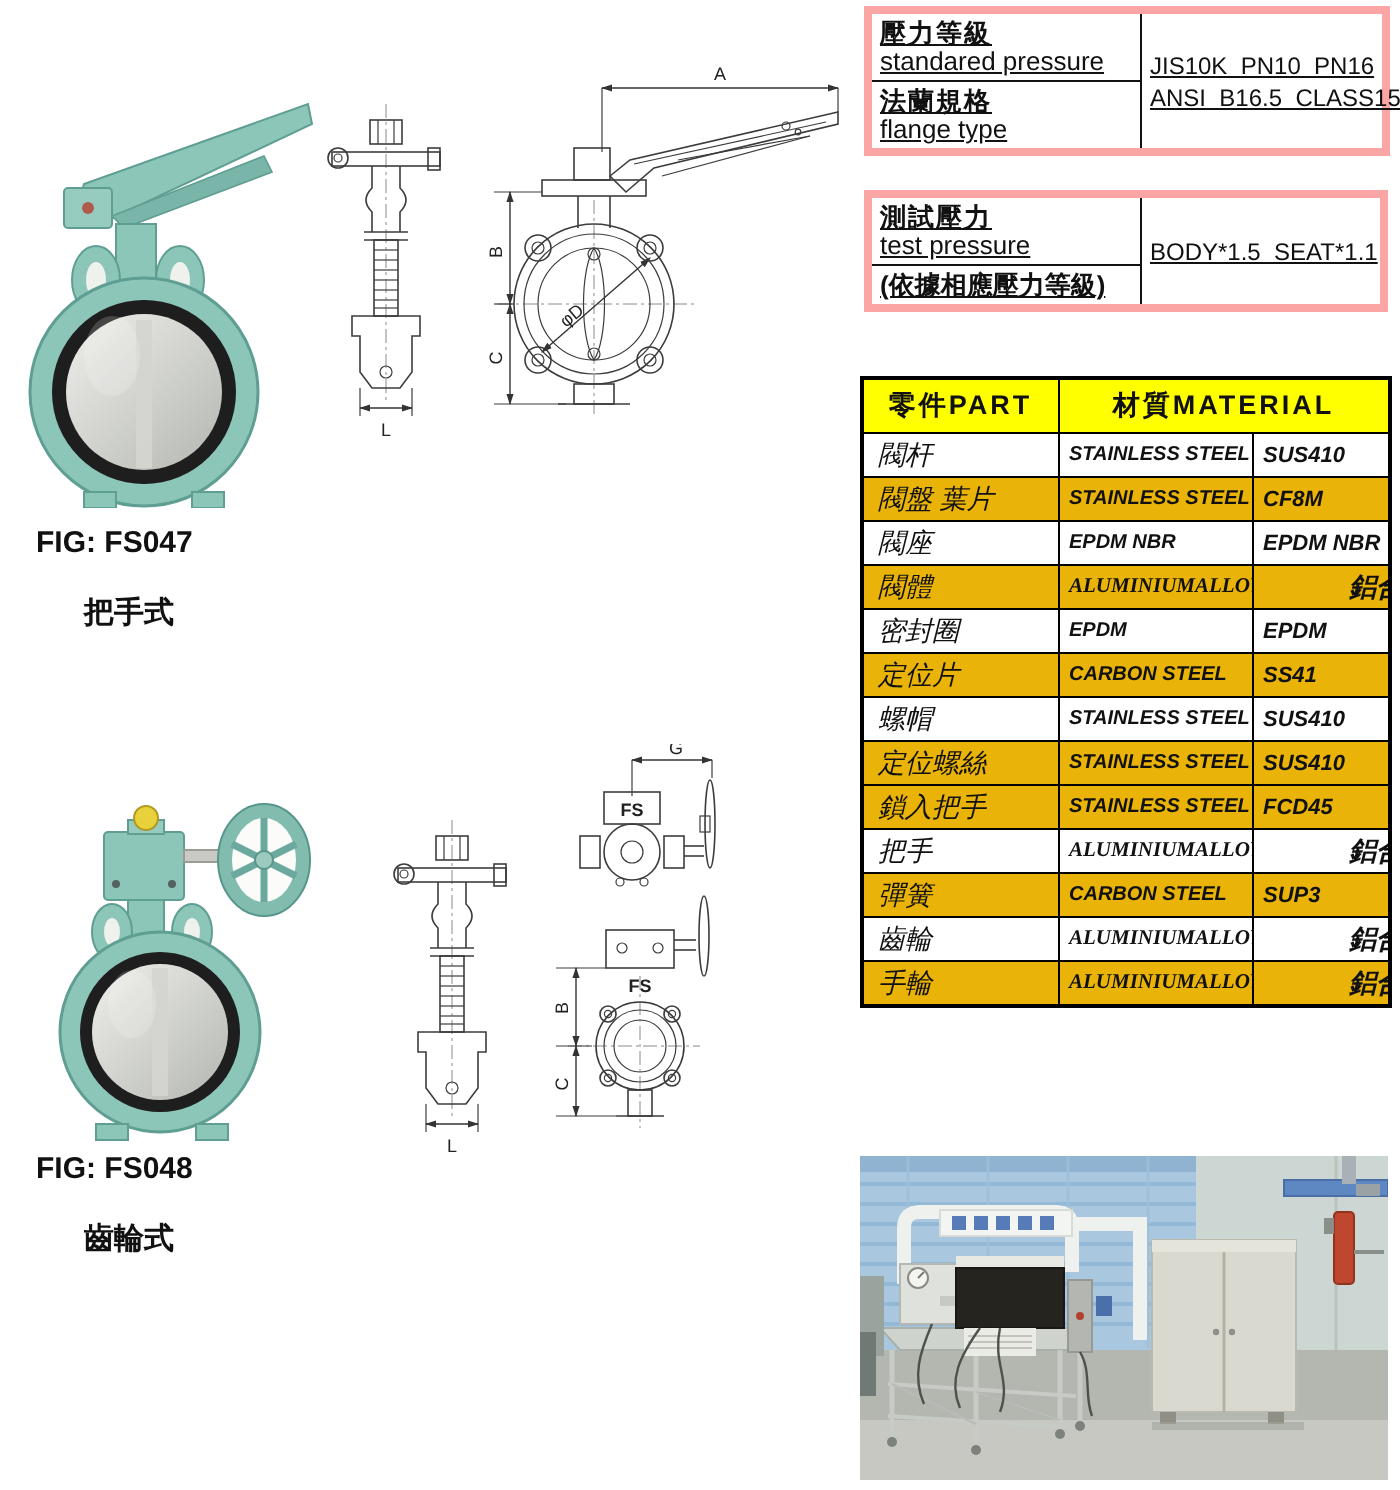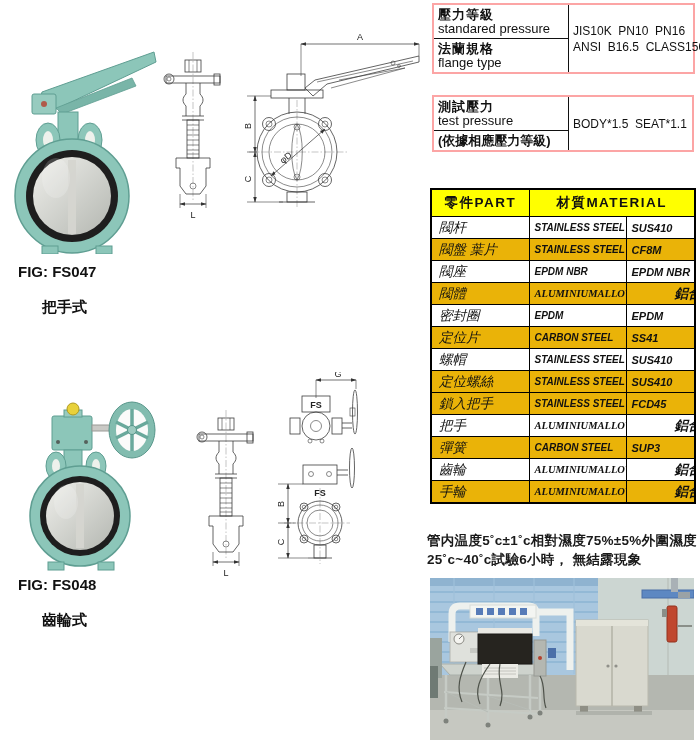--- a/index.html
+++ b/index.html
@@ -3,21 +3,21 @@
 <meta charset="utf-8">
 <style>
   html,body{margin:0;padding:0;background:#fff;}
   .canvas{position:relative;width:700px;height:745px;background:#ffffff;
           font-family:"Liberation Sans",sans-serif;color:#111;overflow:hidden;}
   .abs{position:absolute;}
 
   
   table.spec{border-collapse:collapse;table-layout:fixed;}
   table.spec td{border:1px solid #111;vertical-align:middle;padding:2px 4px;}
-  table.spec{border:2px solid #fca5a5;}
+  table.spec{border:4px solid #fca5a5;text-decoration:underline;}
   .spec .zh{font-weight:bold;font-size:13px;line-height:15px;letter-spacing:1px;}
   .spec .en{font-size:13px;line-height:14px;}
   .spec .rv{font-size:12px;line-height:16px;white-space:pre;letter-spacing:0px;}
 
   
   table.mats{border-collapse:collapse;table-layout:fixed;width:264px;border:2px solid #000;}
   table.mats td,table.mats th{border:1px solid #000;vertical-align:middle;overflow:hidden;white-space:nowrap;}
   .mats th{background:#ffff00;height:24px;font-size:13.5px;font-weight:bold;letter-spacing:1.5px;text-align:center;}
   .mats td{height:21px;background:#ffffff;font-style:italic;}
   .mats tr.hl td{background:#eab308;}
@@ -432,24 +432,20 @@
     </tr>
 
     <tr class="hl">
       <td class="c-part">手輪</td>
       <td class="c-mat serif">ALUMINIUMALLOY</td>
       <td class="c-grade cjk">鋁合金</td>
     </tr>
   </tbody>
   </table>
 
-  <div class="abs notes" style="left:427px;top:531px;width:272px">
-    <div>管内温度5˚c±1˚c相對濕度75%±5%外圍濕度</div>
-    <div>25˚c~40˚c試驗6小時， 無結露現象</div>
-  </div>
 
   <svg class="abs" style="left:430px;top:578px" width="264" height="162" viewBox="0 0 264 162">
     <rect x="0" y="0" width="264" height="100" fill="#ccd6d2"></rect>
     <g>
       <rect x="0" y="0" width="168" height="97" fill="#a9c7df"></rect>
       <rect x="0" y="0" width="168" height="8" fill="#8fb3d0"></rect>
       <g stroke="#93b9d6" stroke-width="2">
         <line x1="0" y1="14" x2="168" y2="14"></line>
           <line x1="0" y1="24" x2="168" y2="24"></line>
         <line x1="0" y1="34" x2="168" y2="34"></line>

